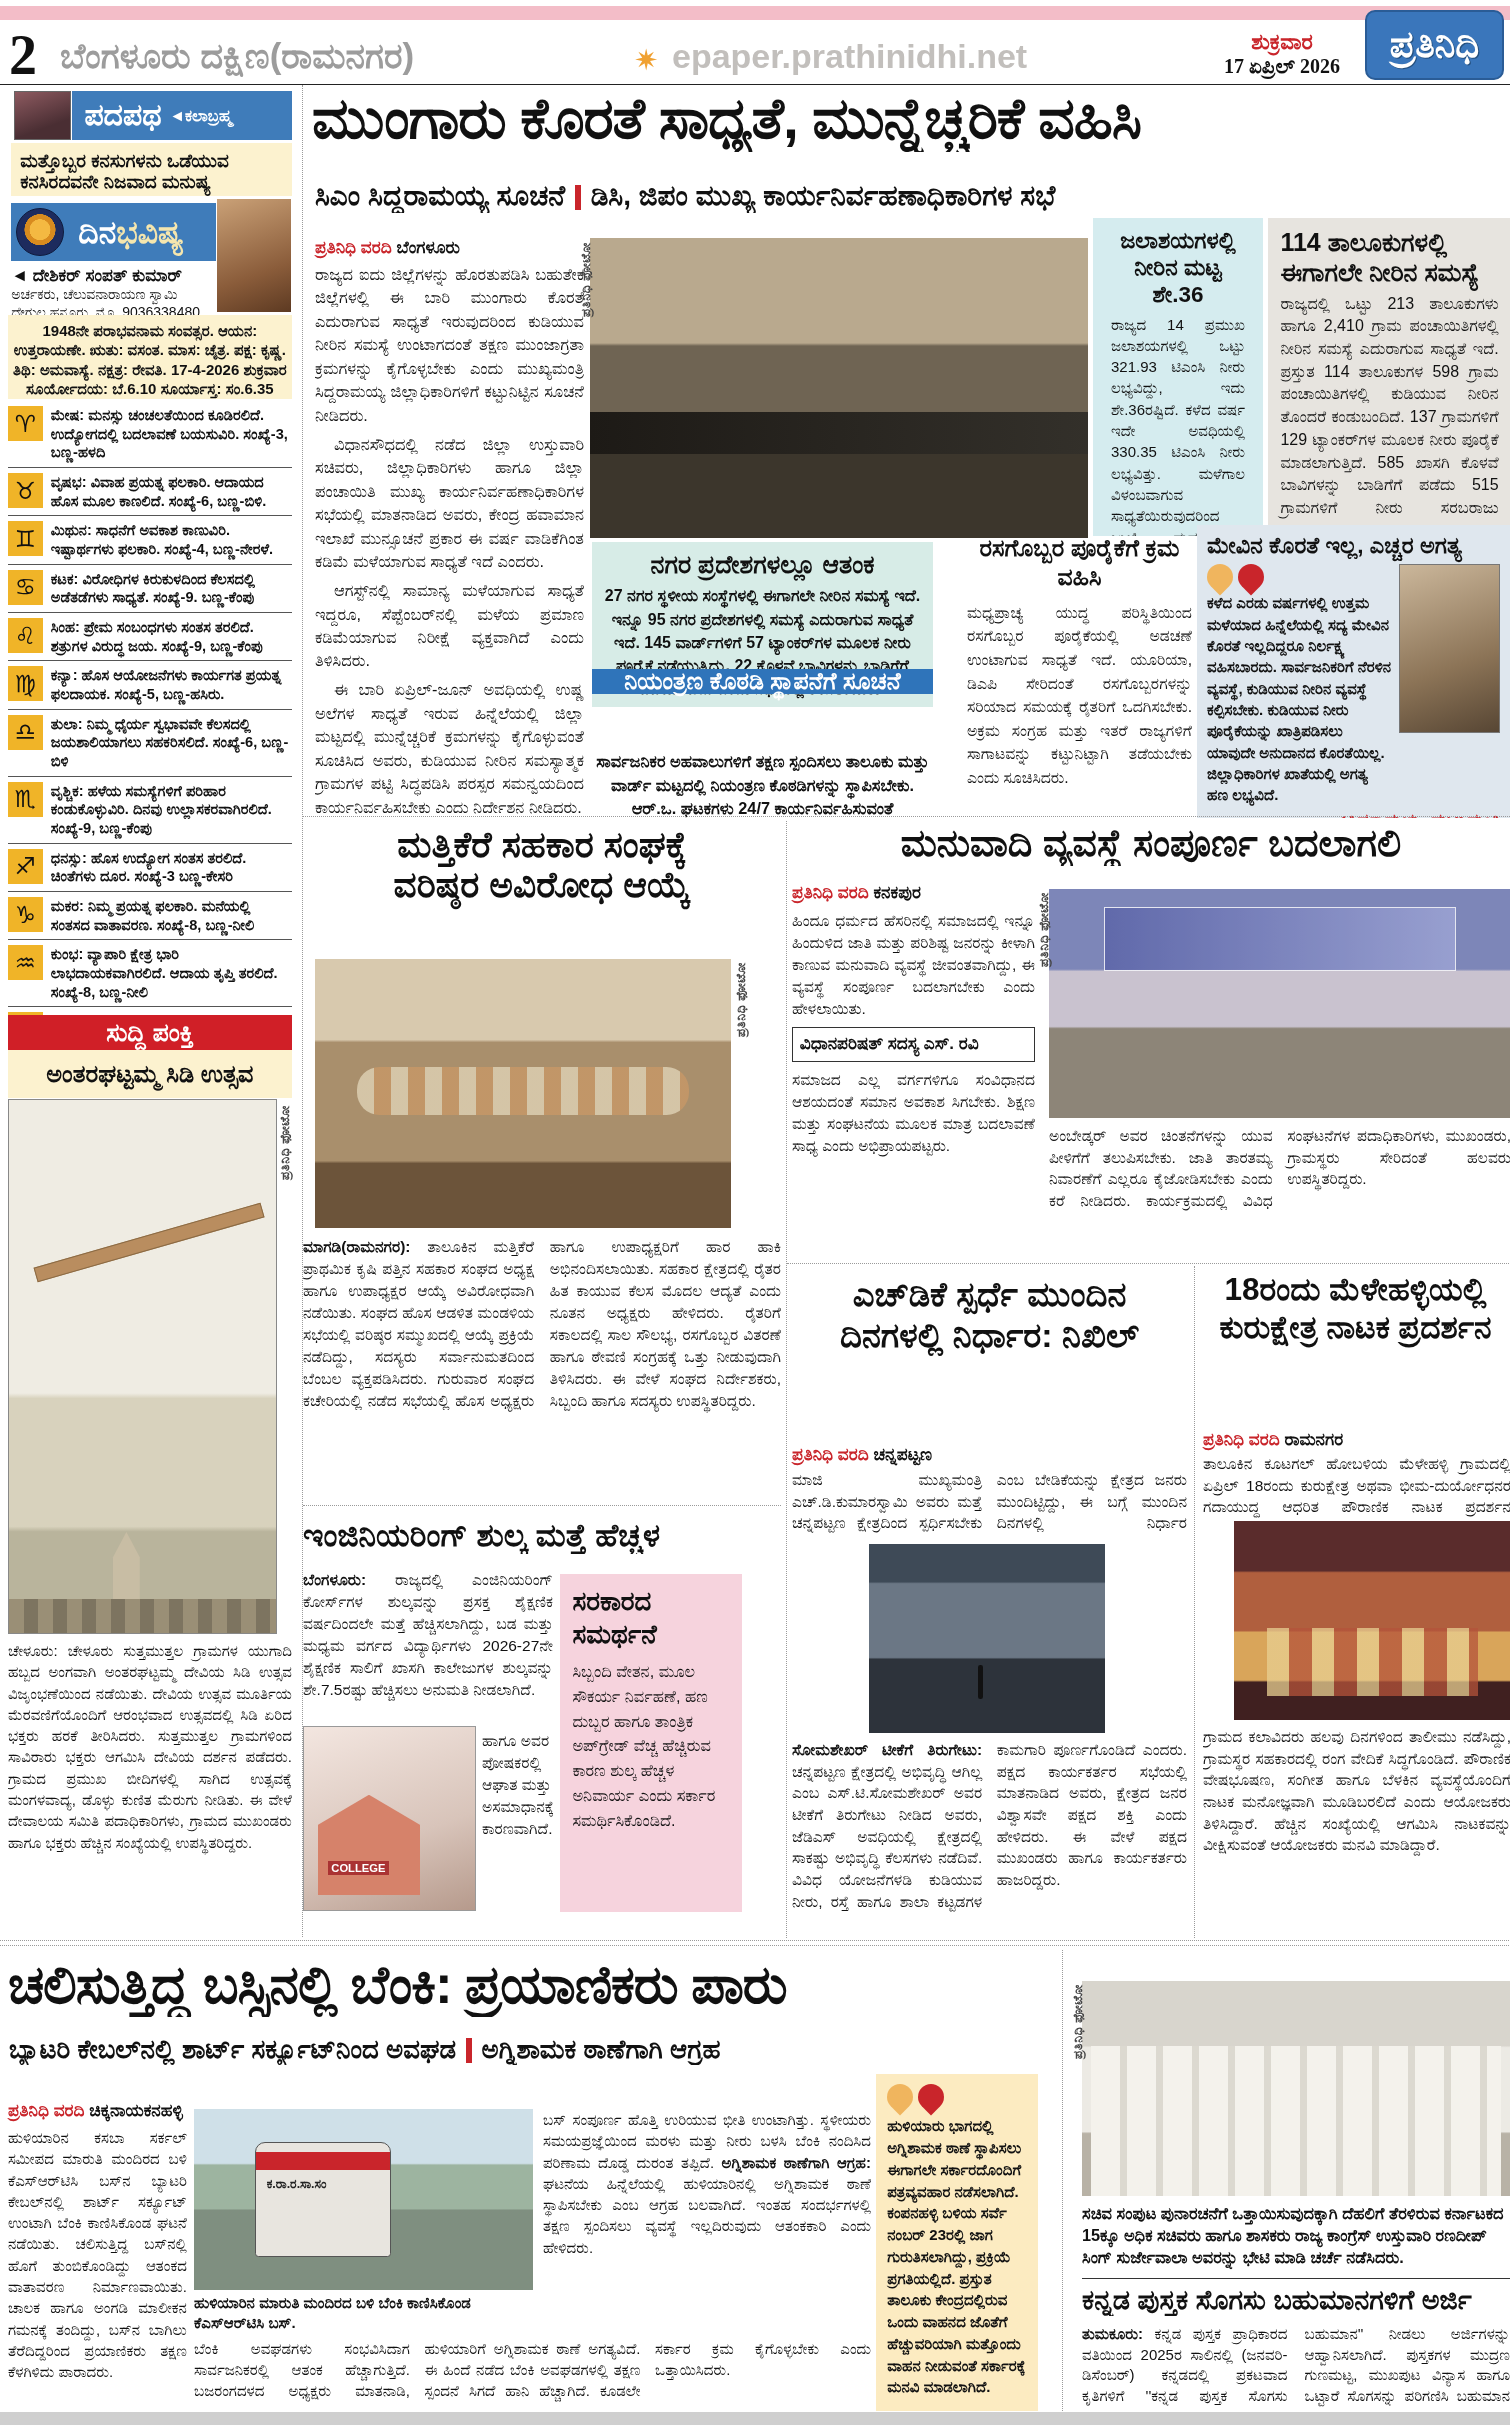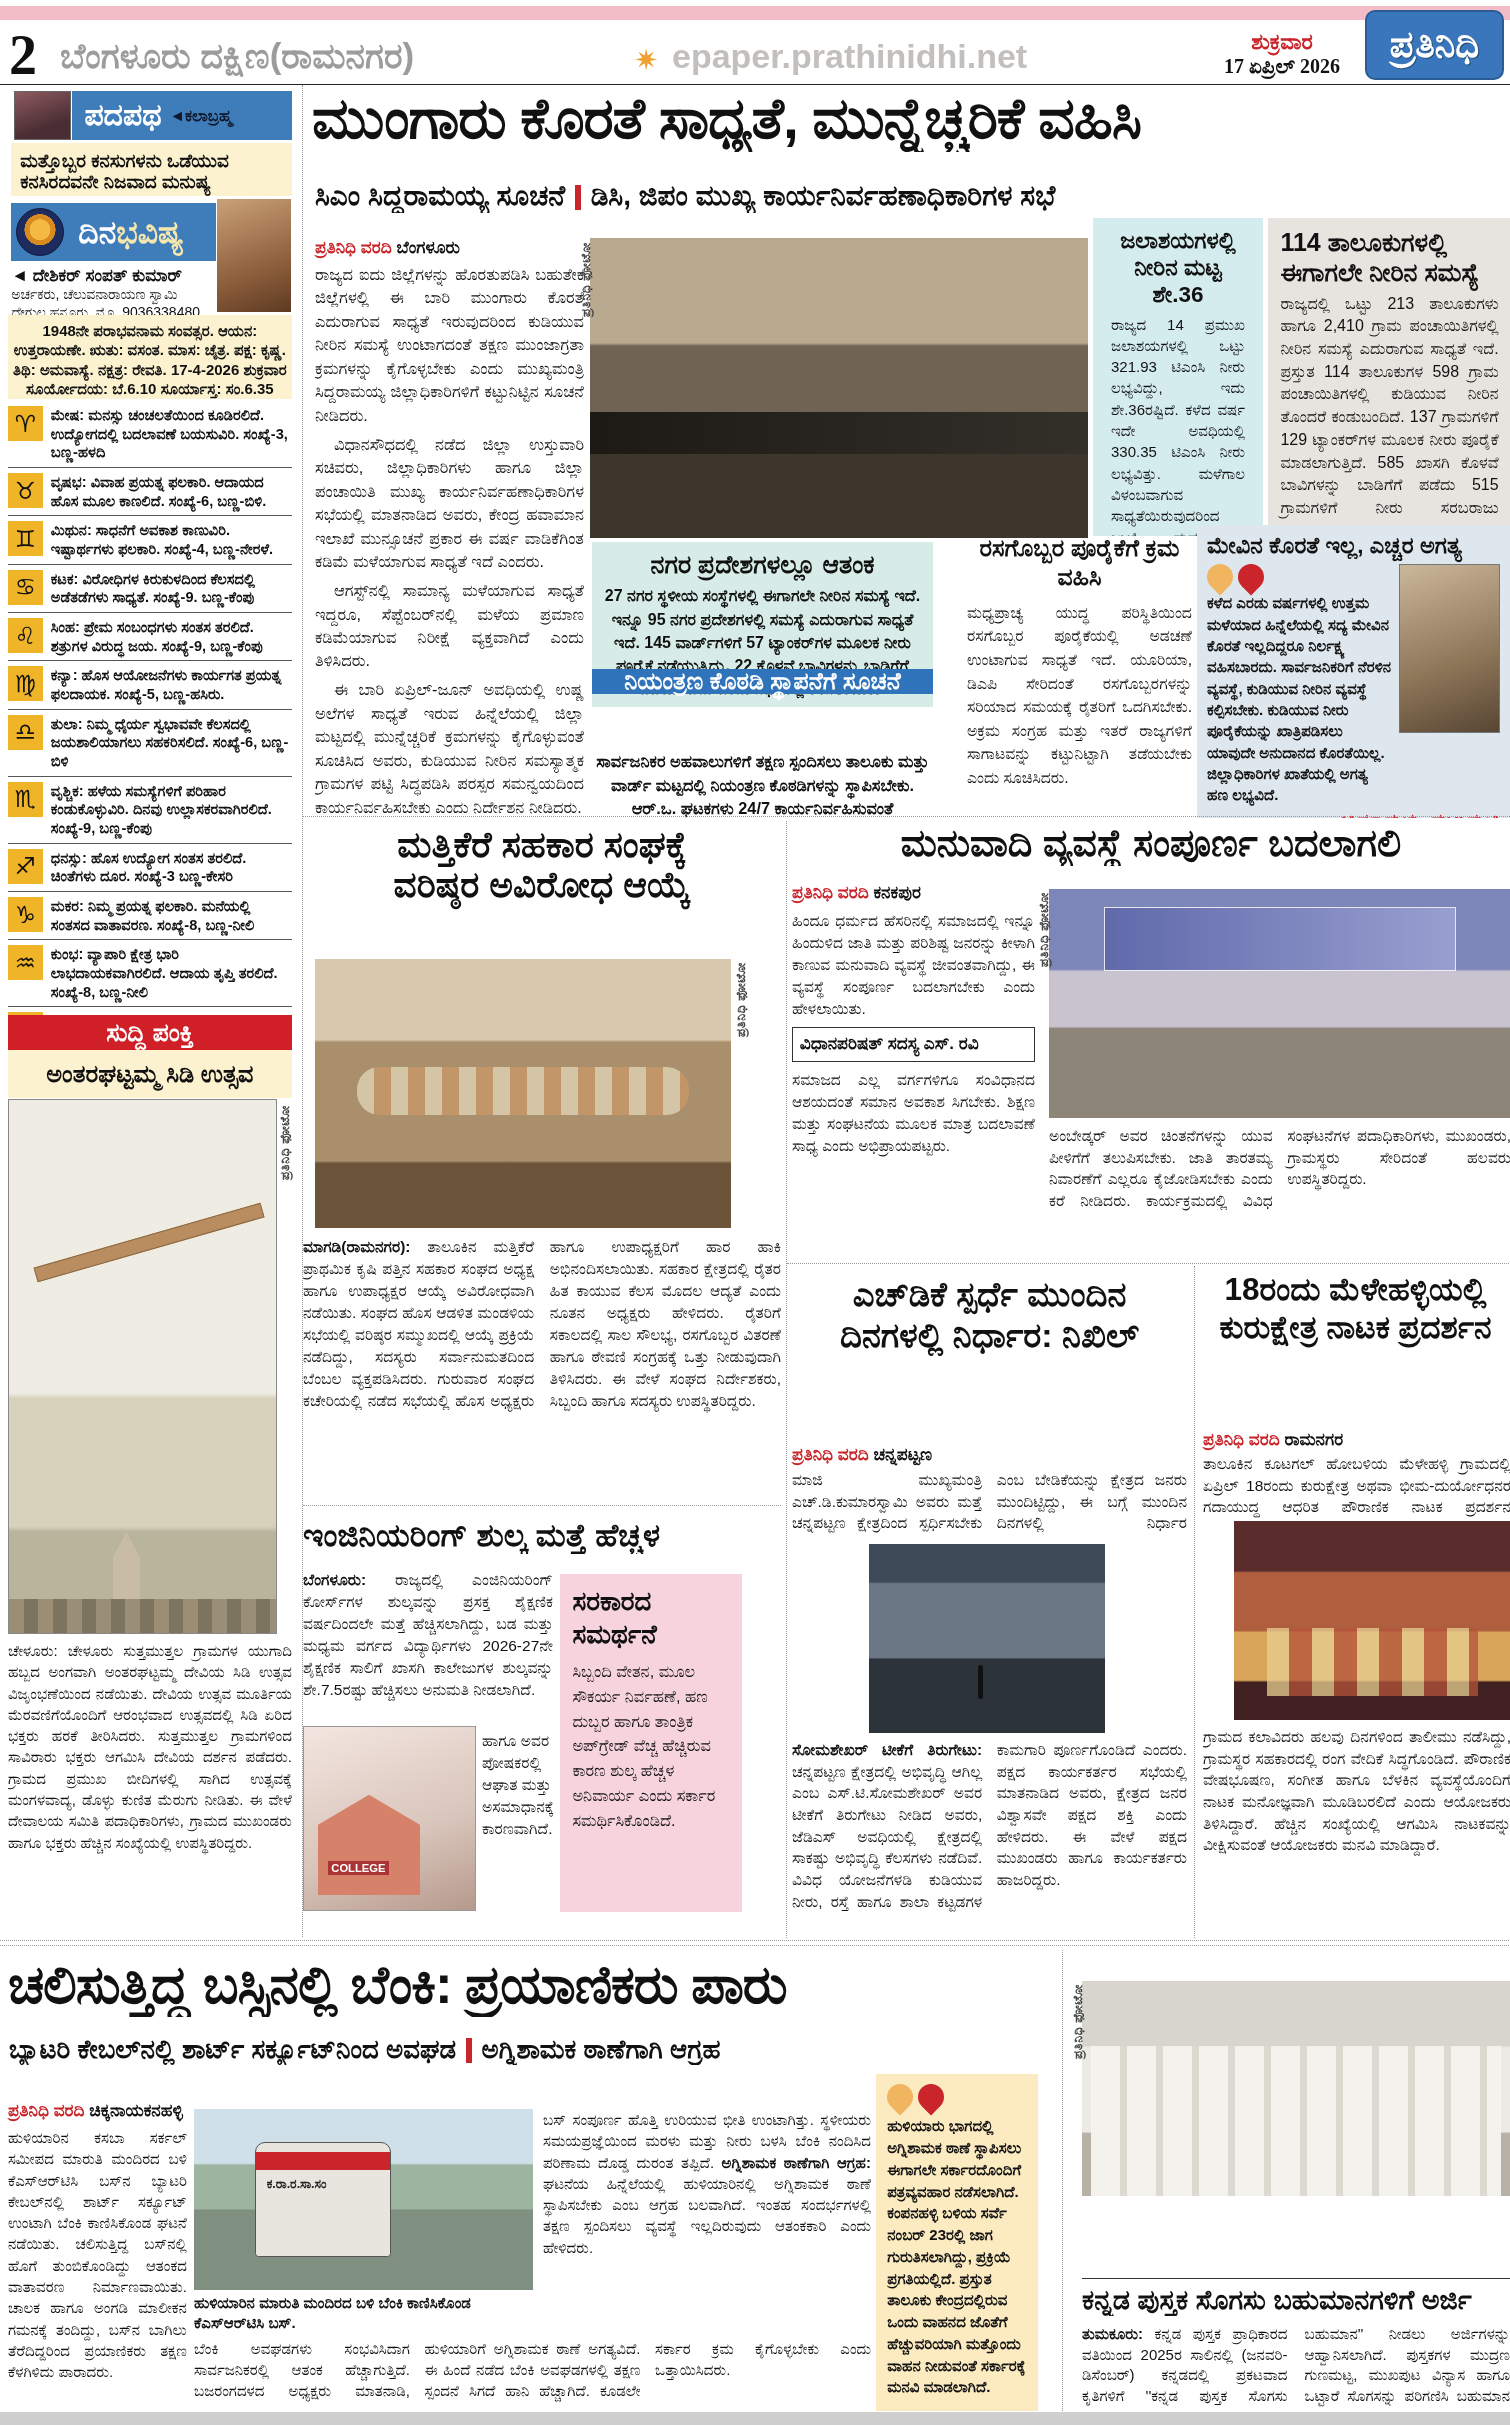--- a/index.html
+++ b/index.html
@@ -29,21 +29,21 @@
   .hday .d1{color:#c9252b;font-weight:800;font-size:21.4px}
   .hday .d2{color:#111;font-weight:800;font-size:20px;font-family:"Liberation Serif",serif}
   .hlogo{left:1365px;top:10px;width:139px;height:70px;background:#3a76bb;border:2.2px solid #2a5c96;border-radius:10px;
          color:#fff;font-size:37px;font-weight:800;display:flex;align-items:center;justify-content:center;
          text-shadow:1.1px 1.1px 0 #24507f}
   .hrule{left:0;top:84px;width:1511px;border-top:1.7px solid #222}
   
   .sb-photo{left:13.5px;top:91px;width:57px;height:49px;background:linear-gradient(160deg,#8d5a60,#4a2e33 70%);border:0.6px solid #666}
   .sb-pada{left:72px;top:91px;width:220px;height:49px;background:#3f7cba;color:#fff;display:flex;align-items:center;padding-left:12.4px}
   .sb-pada .t{font-size:30px;font-weight:800}
-  .sb-pada .a{font-size:15.7px;color:#0f172a;margin-left:7.9px;font-weight:bold}
+  .sb-pada .a{font-size:15.7px;color:#ffffff;margin-left:7.9px;font-weight:bold}
   .sb-quote{left:11.2px;top:143px;width:281px;height:53px;background:#fcf2cf;font-size:18.5px;font-weight:800;padding:6.7px 9px;line-height:1.15}
   .sb-dina{left:11.2px;top:203px;width:281px;height:58px;background:#3f7cba;display:flex;align-items:center}
   .wheel{width:48px;height:48px;border-radius:50%;margin-left:4.5px;background:radial-gradient(circle at 50% 45%,#f4b942 0 30%,#d88b1f 31% 45%,#1d2b5e 46% 100%);border:1.7px solid #0e1a3c}
   .sb-dina .t{font-size:31.5px;font-weight:800;color:#fff;margin-left:14.6px}
   .sb-dina .t em{font-style:normal;color:#f5e6ae}
   .sb-priest{left:216px;top:198px;width:76px;height:115px;background:linear-gradient(160deg,#caa177,#8a5c3a 65%,#5d3a22);border:1.1px solid #fff;z-index:3}
   .sb-astro{left:11.2px;top:266px;width:200px}
   .sb-astro .l1{font-size:17px;font-weight:800}
   .sb-astro .l2{font-size:14px;line-height:1.25}
   .sb-panch{left:7.9px;top:315px;width:284px;height:84px;background:#fcf2cf;font-size:15px;font-weight:bold;text-align:center;padding:5.6px 4.5px;line-height:1.3}
@@ -428,20 +428,21 @@
     
     
   </div>
 
   <div class="abs vline vbr"></div>
 
   <div class="abs delhi-photo">
     <div class="men"></div>
   </div>
   <div class="abs vcred delhi-cred">ಪ್ರತಿನಿಧಿ ಫೋಟೋ</div>
+  <div class="abs delhi-caption clip">ಸಚಿವ ಸಂಪುಟ ಪುನಾರಚನೆಗೆ ಒತ್ತಾಯಿಸುವುದಕ್ಕಾಗಿ ದೆಹಲಿಗೆ ತೆರಳಿರುವ ಕರ್ನಾಟಕದ 15ಕ್ಕೂ ಅಧಿಕ ಸಚಿವರು ಹಾಗೂ ಶಾಸಕರು ರಾಜ್ಯ ಕಾಂಗ್ರೆಸ್ ಉಸ್ತುವಾರಿ ರಣದೀಪ್ ಸಿಂಗ್ ಸುರ್ಜೇವಾಲಾ ಅವರನ್ನು ಭೇಟಿ ಮಾಡಿ ಚರ್ಚೆ ನಡೆಸಿದರು.</div>
   <div class="abs book-rule"></div>
   <div class="abs book-hl clip">ಕನ್ನಡ ಪುಸ್ತಕ ಸೊಗಸು ಬಹುಮಾನಗಳಿಗೆ ಅರ್ಜಿ</div>
   <div class="abs book-body clip">
     <span class="b">ತುಮಕೂರು:</span>
     <span>ಕನ್ನಡ ಪುಸ್ತಕ ಪ್ರಾಧಿಕಾರದ ವತಿಯಿಂದ 2025ರ ಸಾಲಿನಲ್ಲಿ (ಜನವರಿ-ಡಿಸೆಂಬರ್) ಕನ್ನಡದಲ್ಲಿ ಪ್ರಕಟವಾದ ಕೃತಿಗಳಿಗೆ ''ಕನ್ನಡ ಪುಸ್ತಕ ಸೊಗಸು ಬಹುಮಾನ'' ನೀಡಲು ಅರ್ಜಿಗಳನ್ನು ಆಹ್ವಾನಿಸಲಾಗಿದೆ. ಪುಸ್ತಕಗಳ ಮುದ್ರಣ ಗುಣಮಟ್ಟ, ಮುಖಪುಟ ವಿನ್ಯಾಸ ಹಾಗೂ ಒಟ್ಟಾರೆ ಸೊಗಸನ್ನು ಪರಿಗಣಿಸಿ ಬಹುಮಾನ ನೀಡಲಾಗುವುದು ಎಂದು ಪ್ರಕಟಣೆಯಲ್ಲಿ ತಿಳಿಸಲಾಗಿದೆ. ಆಸಕ್ತ ಪ್ರಕಾಶಕರು, ಮುದ್ರಕರು ಹಾಗೂ ಕಲಾವಿದರು ಅರ್ಜಿ ಸಲ್ಲಿಸಬಹುದಾಗಿದೆ. ಅರ್ಜಿಗಳನ್ನು ಮೇ 11ರೊಳಗಾಗಿ</span>
     
   </div>
 
   <div class="abs footerbar"></div>
 </div>

